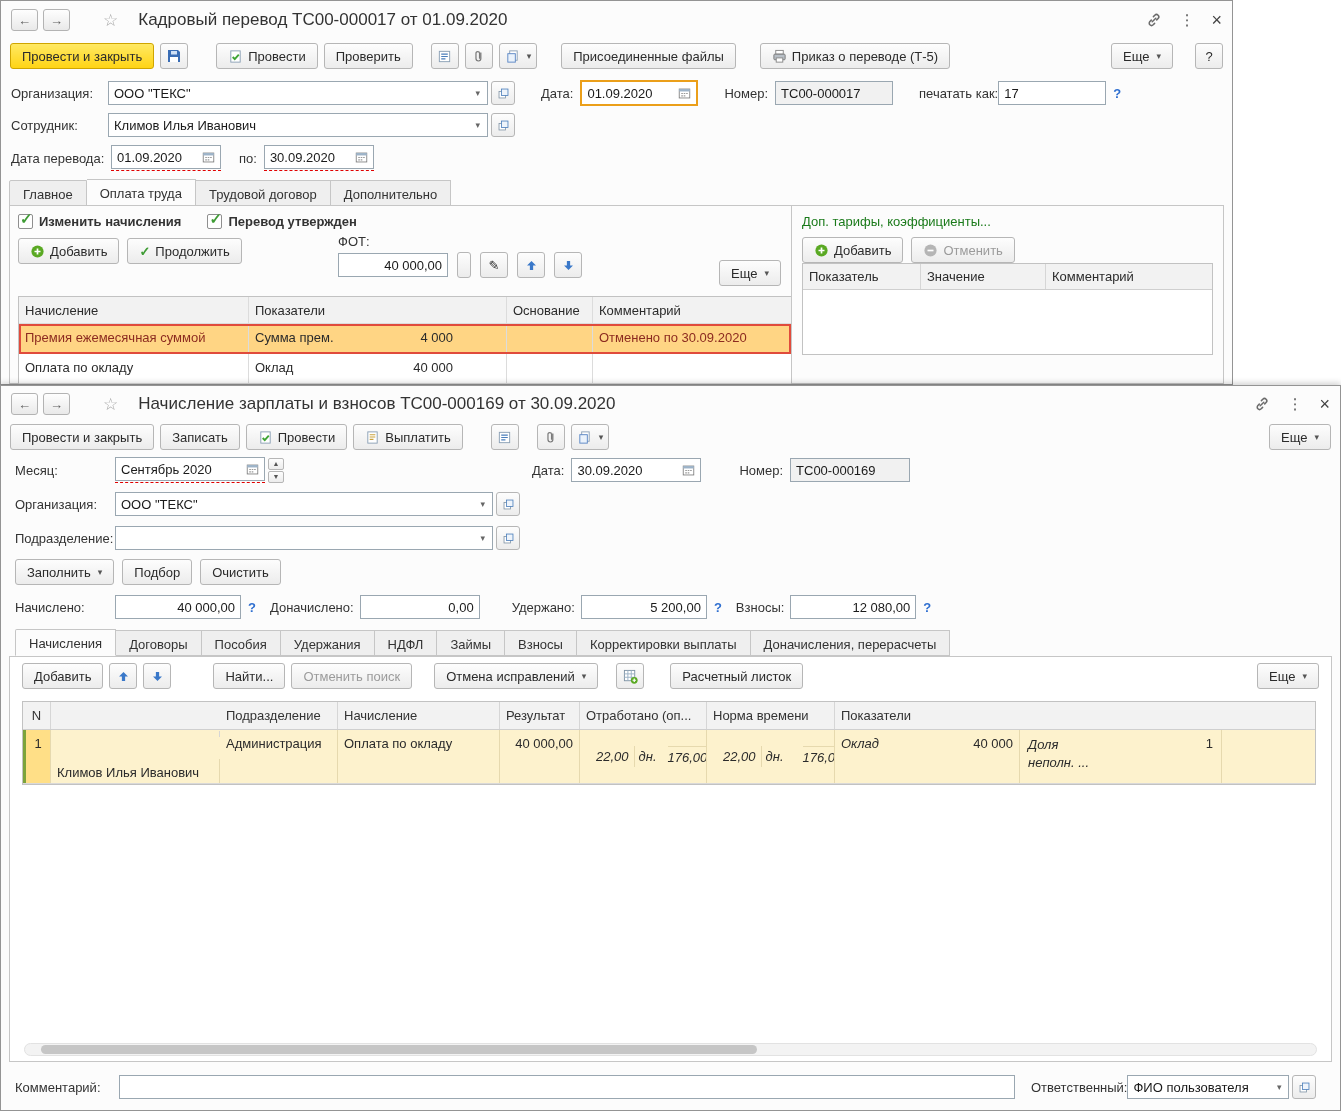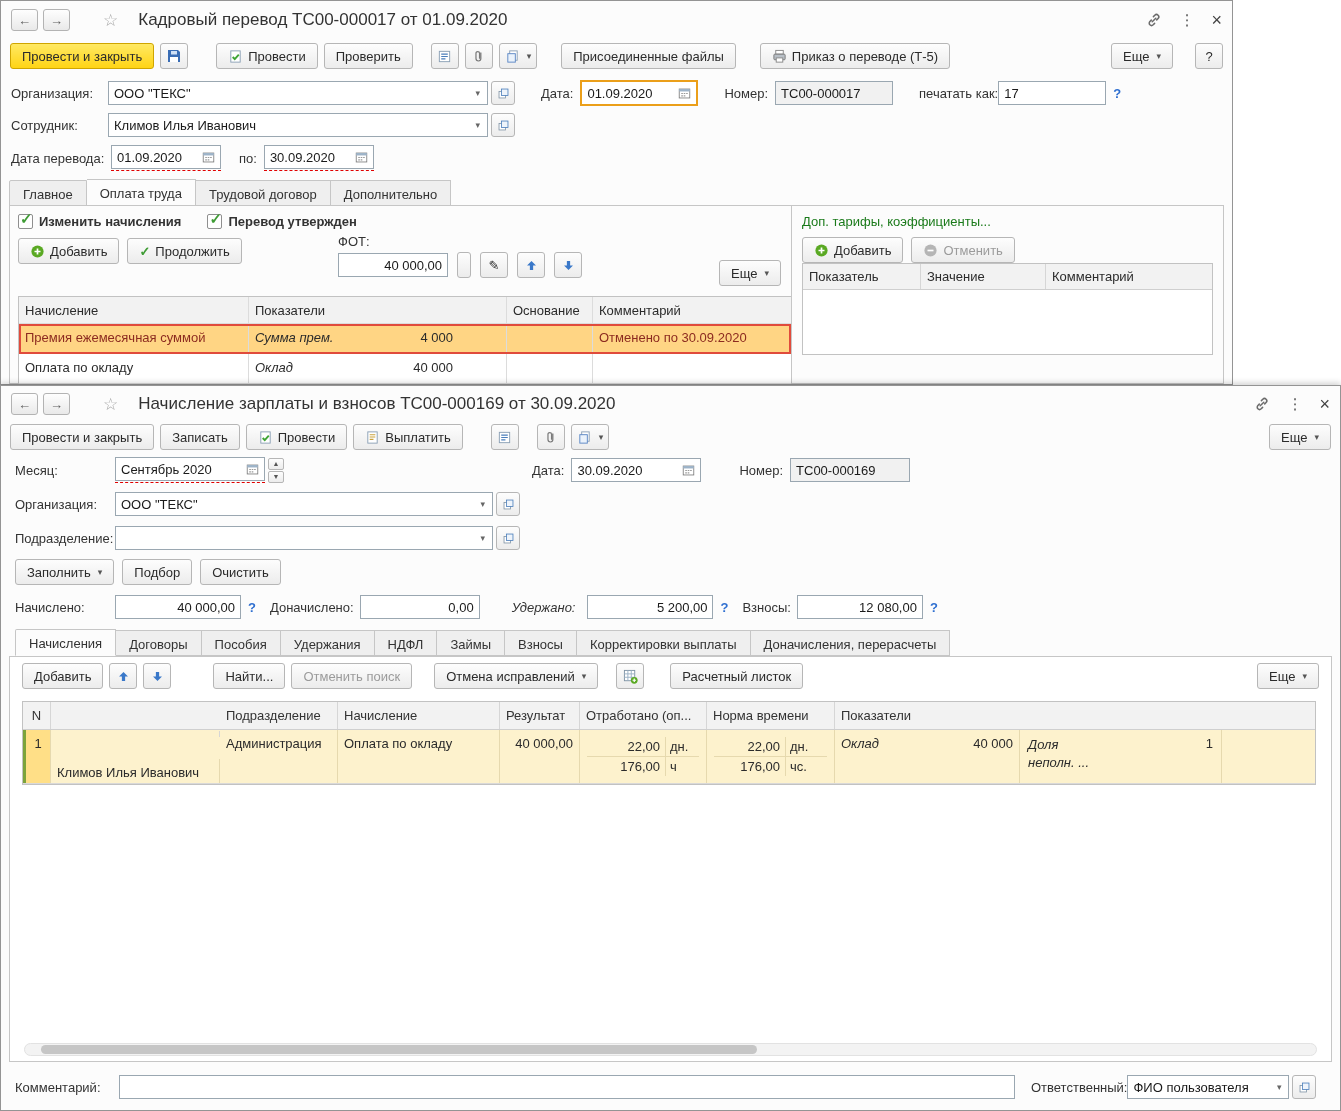--- a/index.html
+++ b/index.html
@@ -61,21 +61,21 @@
   .fot .inp{width:110px;}
   .more1{position:absolute;right:10px;top:54px;}
   .gcheck{color:#3f9c35;font-weight:bold;}
   
   .t1{position:absolute;left:8px;top:90px;width:774px;border:1px solid #c2c2c2;background:#fff;}
   .t1row{display:flex;height:30px;border-bottom:1px solid #dcdcdc;background:#fff;}
   .t1row.head{height:27px;background:#f2f2f2;}
   .t1 .c{padding:6px 6px 0;border-right:1px solid #dcdcdc;white-space:nowrap;overflow:hidden;}
   .t1 .cn{width:230px;}
   .t1 .ci{width:258px;display:flex;padding-left:6px;}
-  .t1 .ci .itn{width:118px;font-style:italic;}
+  .t1 .ci .itn{width:118px;}
   .t1 .ci .num{width:80px;text-align:right;}
   .t1 .cbs{width:86px;}
   .t1 .cc{flex:1;border-right:none;}
   .t1row.sel{background:#ffd584;outline:2px solid #e04b3c;outline-offset:-2px;}
   .maroon{color:#8c2b20;}
   
   .extra{position:absolute;top:0;right:0;bottom:0;width:432px;border-left:1px solid #c6c6c6;padding:8px 10px;}
   .glink{color:#1a7a1a;white-space:nowrap;}
   .extra .btnrow{margin-top:8px;}
   .t3{border:1px solid #c2c2c2;background:#fff;height:92px;}
@@ -90,21 +90,21 @@
   .t2 .hrow{display:flex;height:28px;background:#f2f2f2;border-bottom:1px solid #cfcfcf;}
   .t2 .h{padding:6px 6px 0;border-right:1px solid #d6d6d6;white-space:nowrap;overflow:hidden;color:#333;}
   .wN{width:28px;text-align:center;padding-left:0 !important;padding-right:0 !important;}
   .wEmp{width:169px;margin-top:29px;}.wDep{width:118px;}.wAcc{width:162px;}.wRes{width:80px;}
   .wWork{width:127px;}.wNorm{width:128px;}
   .wInd{flex:1;border-right:none !important;}
   .drow{display:flex;height:54px;background:#fdf2cd;border-bottom:1px solid #d9d9d9;}
   .drow .d{border-right:1px solid #e6d9ae;padding:6px 6px 0;white-space:nowrap;overflow:hidden;}
   .dN{background:#ffdf87;border-left:3px solid #7ca33a;}
   .dRes{text-align:right;}
-  .dual{padding:7px !important;display:flex;flex-direction:column;}
+  .dual{padding:16px !important;display:flex;flex-direction:row;font-style:italic;}
   .dual .ln{flex:1;display:flex;align-items:center;}
   .dual .ln + .ln{border-top:1px solid #e6d9ae;}
   .dual .v{flex:1;text-align:right;padding-right:5px;}
   .dual .u{width:34px;border-left:1px solid #e6d9ae;padding-left:4px;height:100%;display:flex;align-items:center;}
   .dual.norm .u{width:42px;}
   .indcell{padding:0 !important;display:flex;}
   .indcell .i1{width:90px;font-style:italic;padding:6px 6px 0;}
   .indcell .v1{width:95px;text-align:right;padding:6px 6px 0;border-right:1px solid #e6d9ae;}
   .indcell .i2{width:86px;font-style:italic;padding:6px 4px 0 8px;white-space:normal;line-height:1.35;font-size:13px;overflow:hidden;}
   .indcell .v2{width:116px;text-align:right;padding:6px 8px 0;border-right:1px solid #e6d9ae;}
@@ -529,21 +529,21 @@
   <div class="frow" style="top:207px;padding-left:14px;">
     <span class="lbl" style="width:100px;">Начислено:</span>
     <span class="inp num" style="width:126px;">
         <span class="val">40 000,00</span>
       </span>
     <span class="qm">?</span>
     <span class="lbl" style="margin-left:14px;margin-right:6px;">Доначислено:</span>
     <span class="inp num" style="width:120px;">
         <span class="val">0,00</span>
       </span>
-    <span class="lbl" style="margin-left:32px;margin-right:12px;font-style:italic;">Удержано:</span>
+    <span class="lbl" style="margin-left:32px;margin-right:6px;">Удержано:</span>
     <span class="inp num" style="width:126px;">
         <span class="val">5 200,00</span>
       </span>
     <span class="qm">?</span>
     <span class="lbl" style="margin-left:14px;margin-right:6px;">Взносы:</span>
     <span class="inp num" style="width:126px;">
         <span class="val">12 080,00</span>
       </span>
     <span class="qm">?</span>
   </div>

